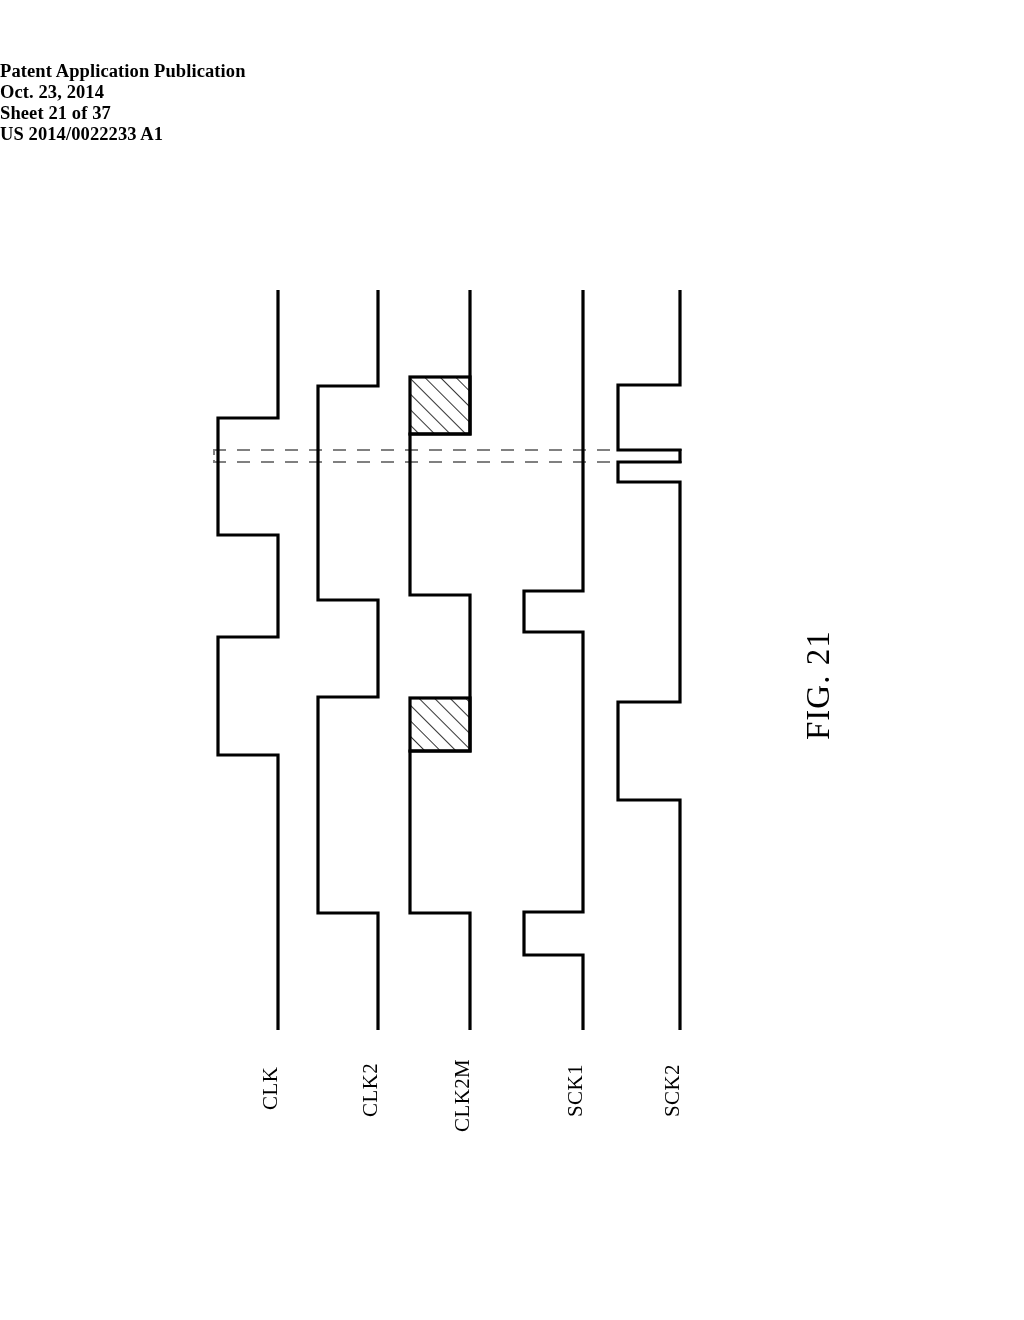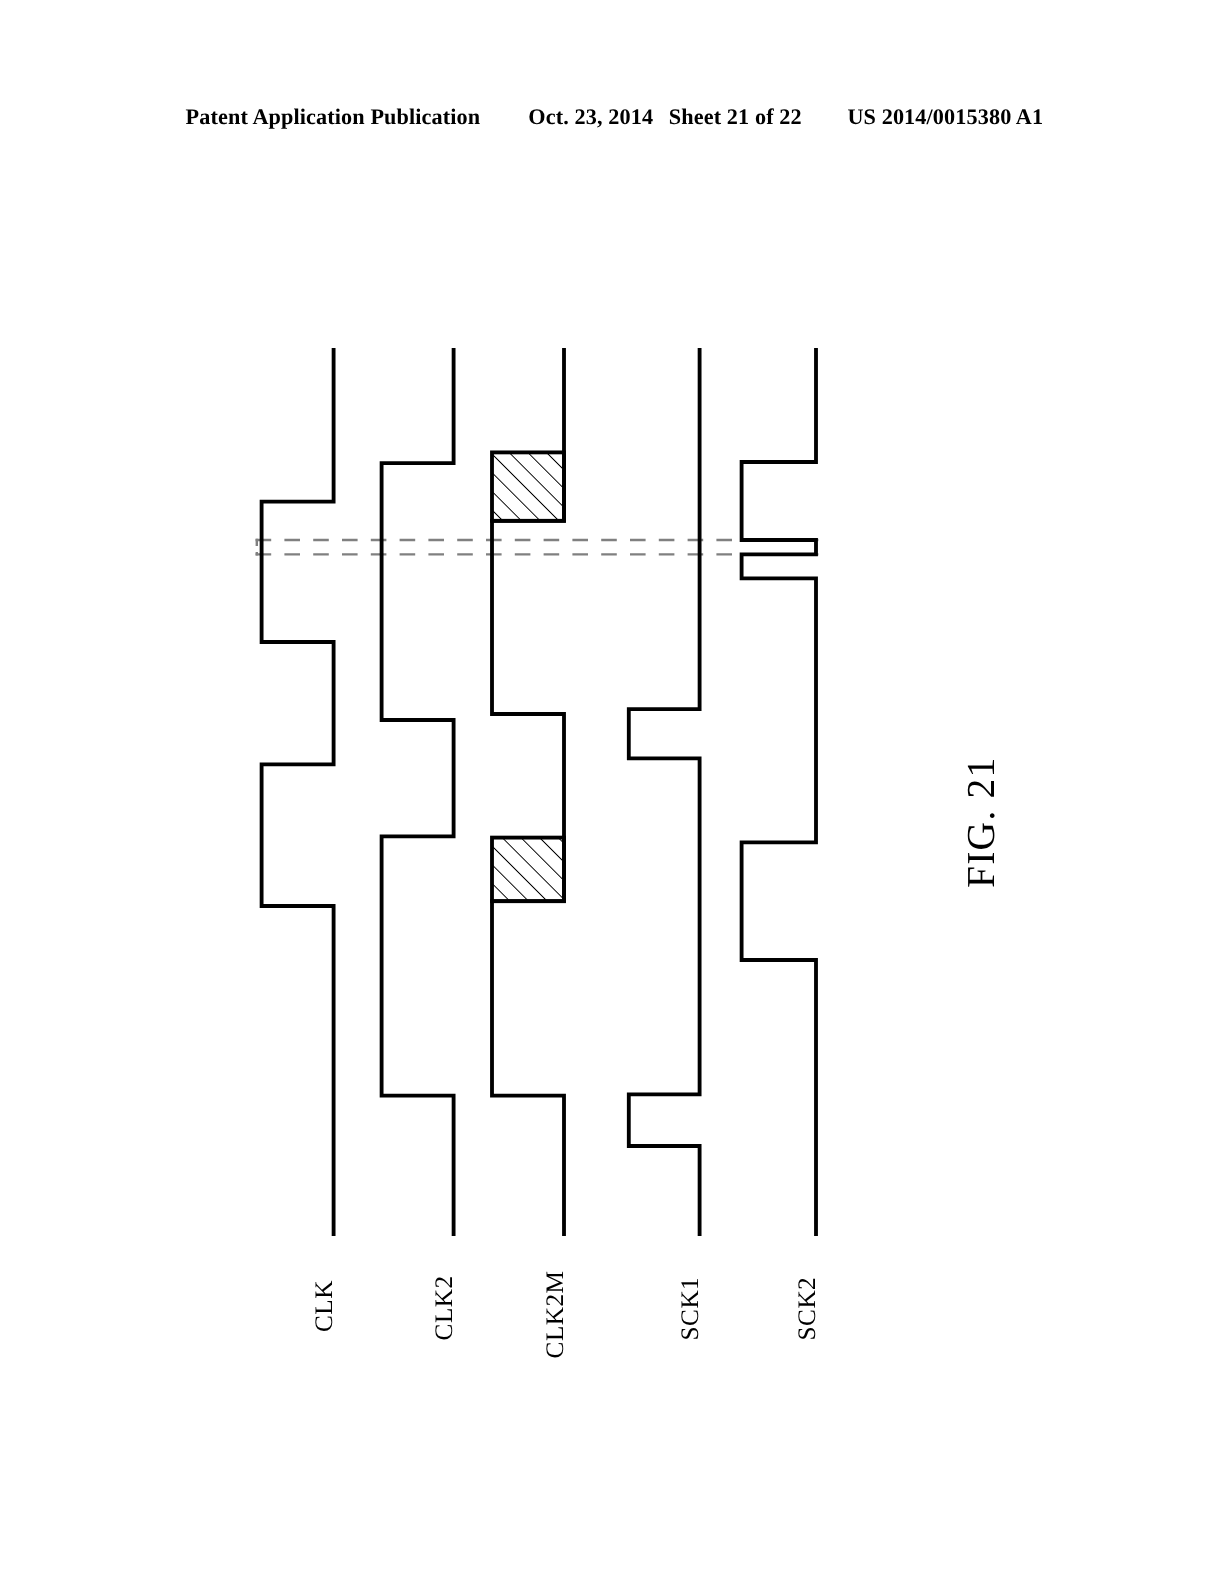--- a/index.html
+++ b/index.html
@@ -24,20 +24,21 @@
     width: 1024px;
     height: 30px;
     display: flex;
     justify-content: center;
     align-items: baseline;
     font-family: "Liberation Serif", serif;
     font-weight: bold;
     font-size: 18.5px;
     letter-spacing: 0.1px;
     white-space: nowrap;
+    flex-direction: column;
   }
   #patent-header .hdr-seg { display: inline-block; }
   #patent-header .gap-lg { width: 40px; display: inline-block; }
   #patent-header .gap-md { width: 13px; display: inline-block; }
   #patent-header .gap-xl { width: 38px; display: inline-block; }
 
   
   #figure-area {
     position: absolute;
     top: 0;
@@ -70,23 +71,23 @@
   }
 </style>
 </head>
 <body>
 
 <div id="patent-header">
   <span class="hdr-seg">Patent Application Publication</span>
   <span class="gap-lg"></span>
   <span class="hdr-seg">Oct. 23, 2014</span>
   <span class="gap-md"></span>
-  <span class="hdr-seg">Sheet 21 of 22</span>
+  <span class="hdr-seg">Sheet 21 of 37</span>
   <span class="gap-xl"></span>
-  <span class="hdr-seg">US 2014/0015380 A1</span>
+  <span class="hdr-seg">US 2014/0022233 A1</span>
 </div>
 
 <div id="figure-area">
 
   <svg id="waveform-svg" width="1024" height="1320" viewBox="0 0 1024 1320">
     <defs>
       <pattern id="hatchPattern" patternUnits="userSpaceOnUse" width="11" height="11" patternTransform="rotate(-45)">
         <line x1="0" y1="0" x2="0" y2="11" stroke="#000000" stroke-width="1.6"></line>
       </pattern>
     </defs>

